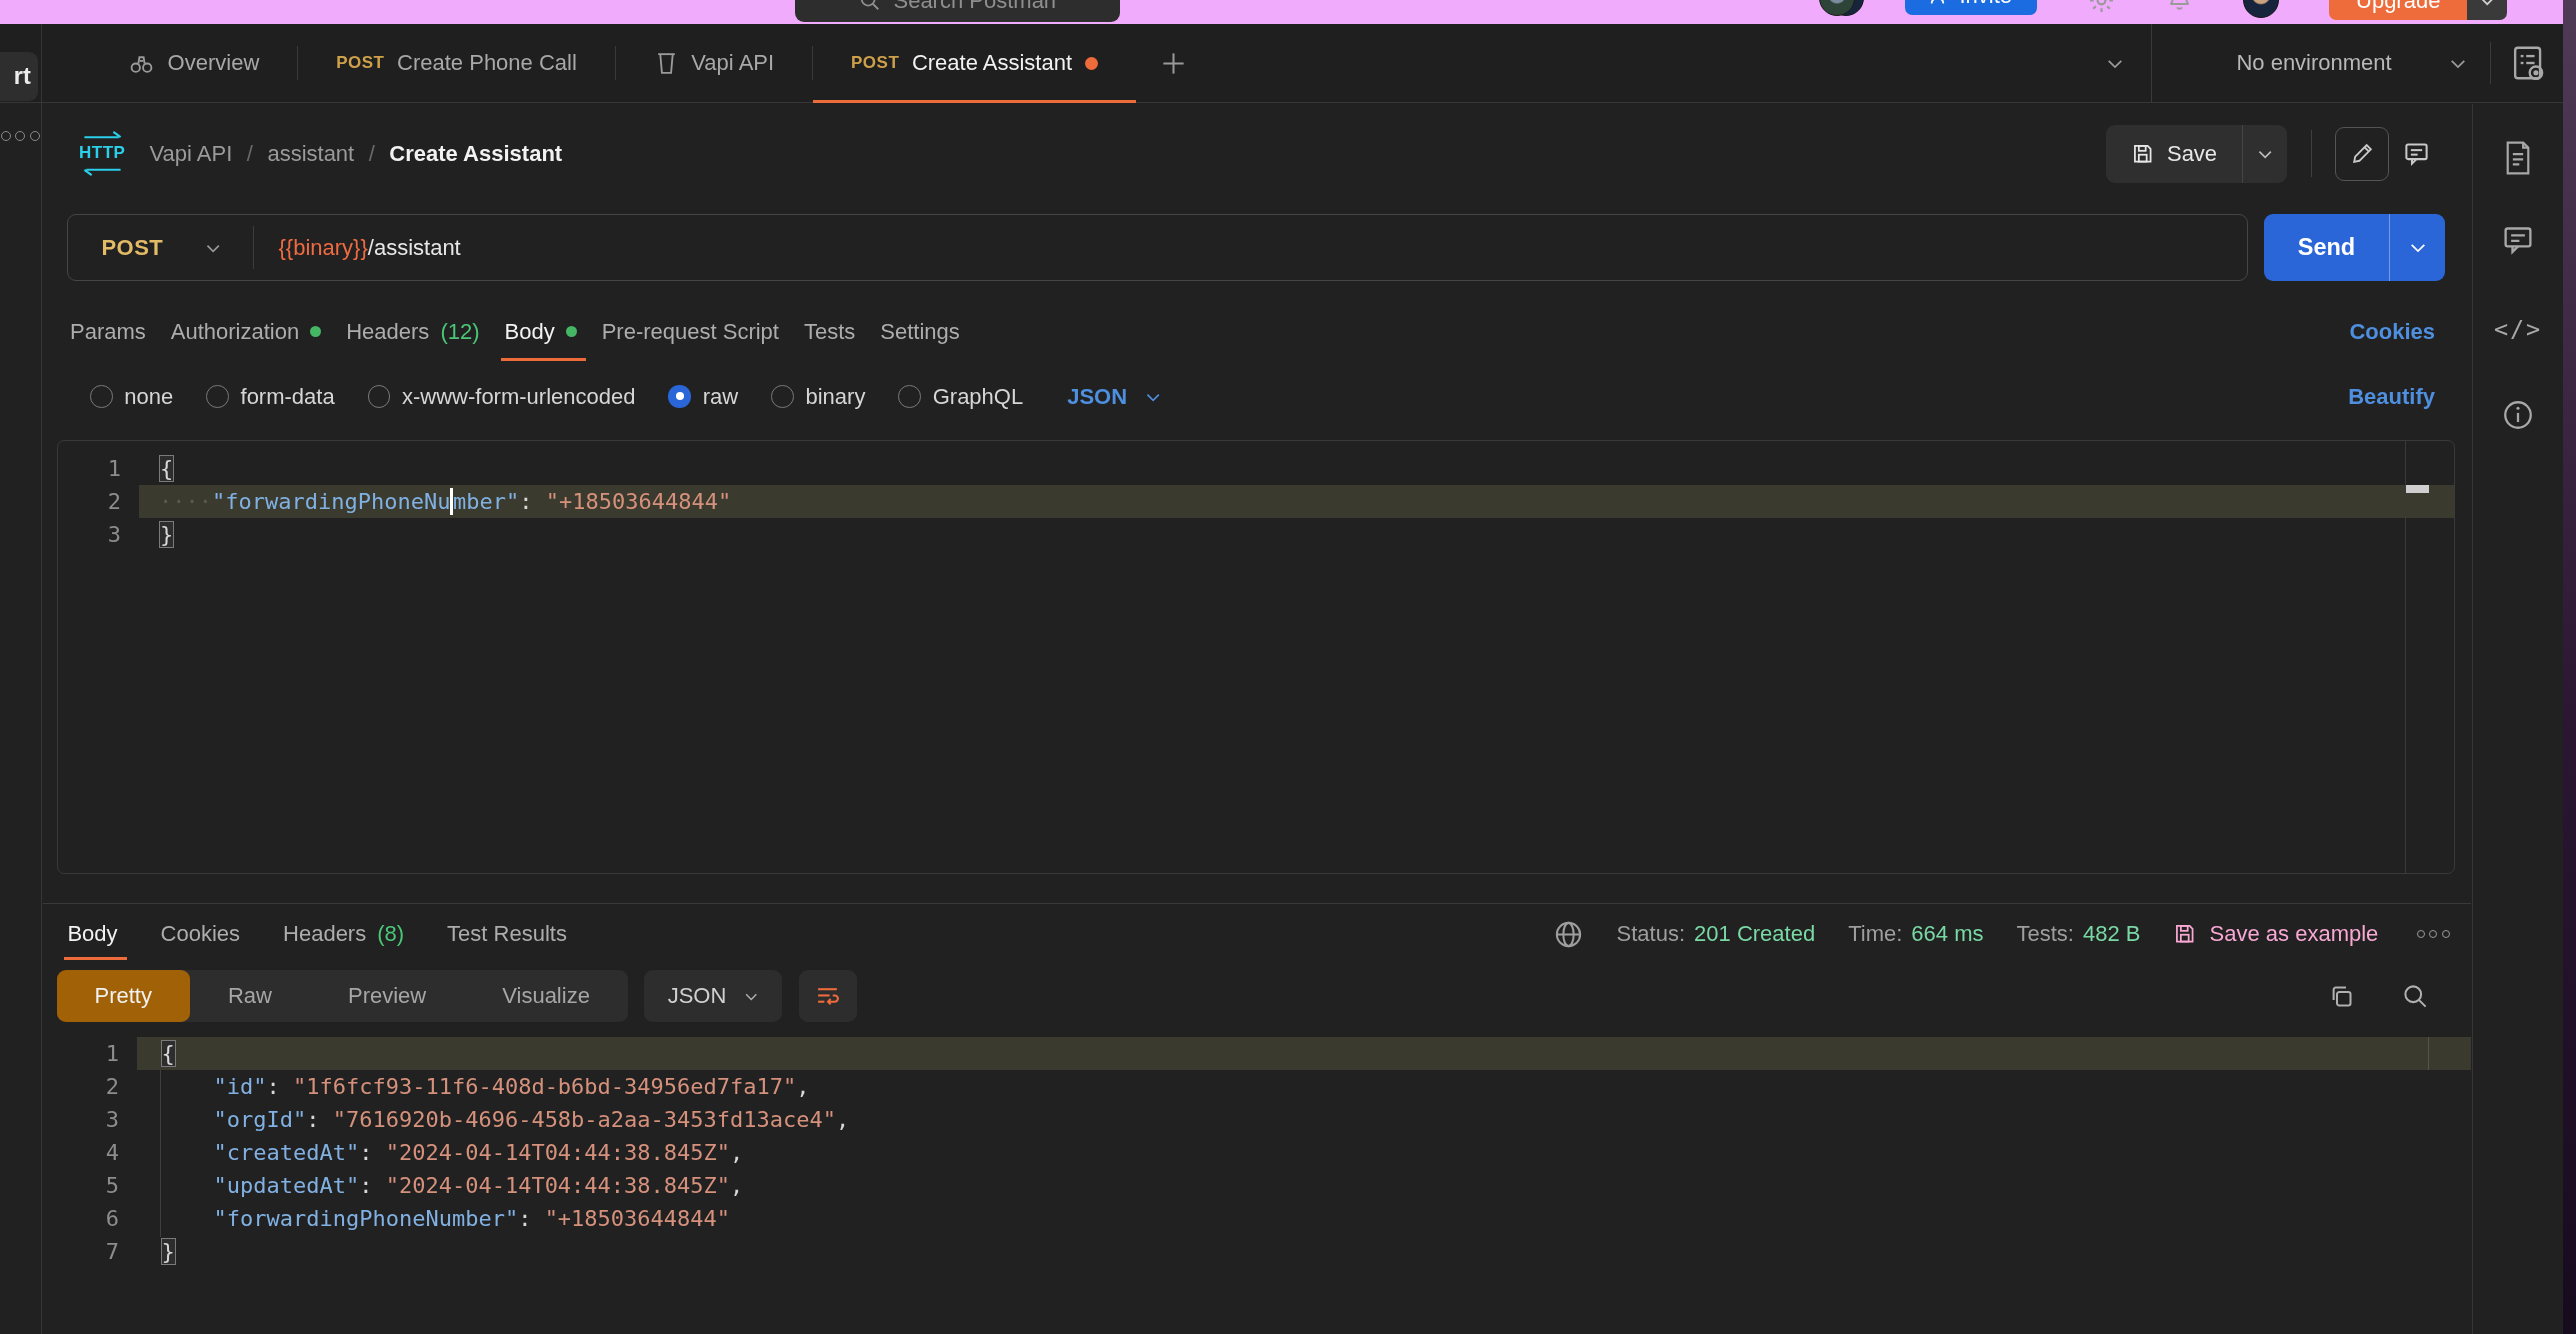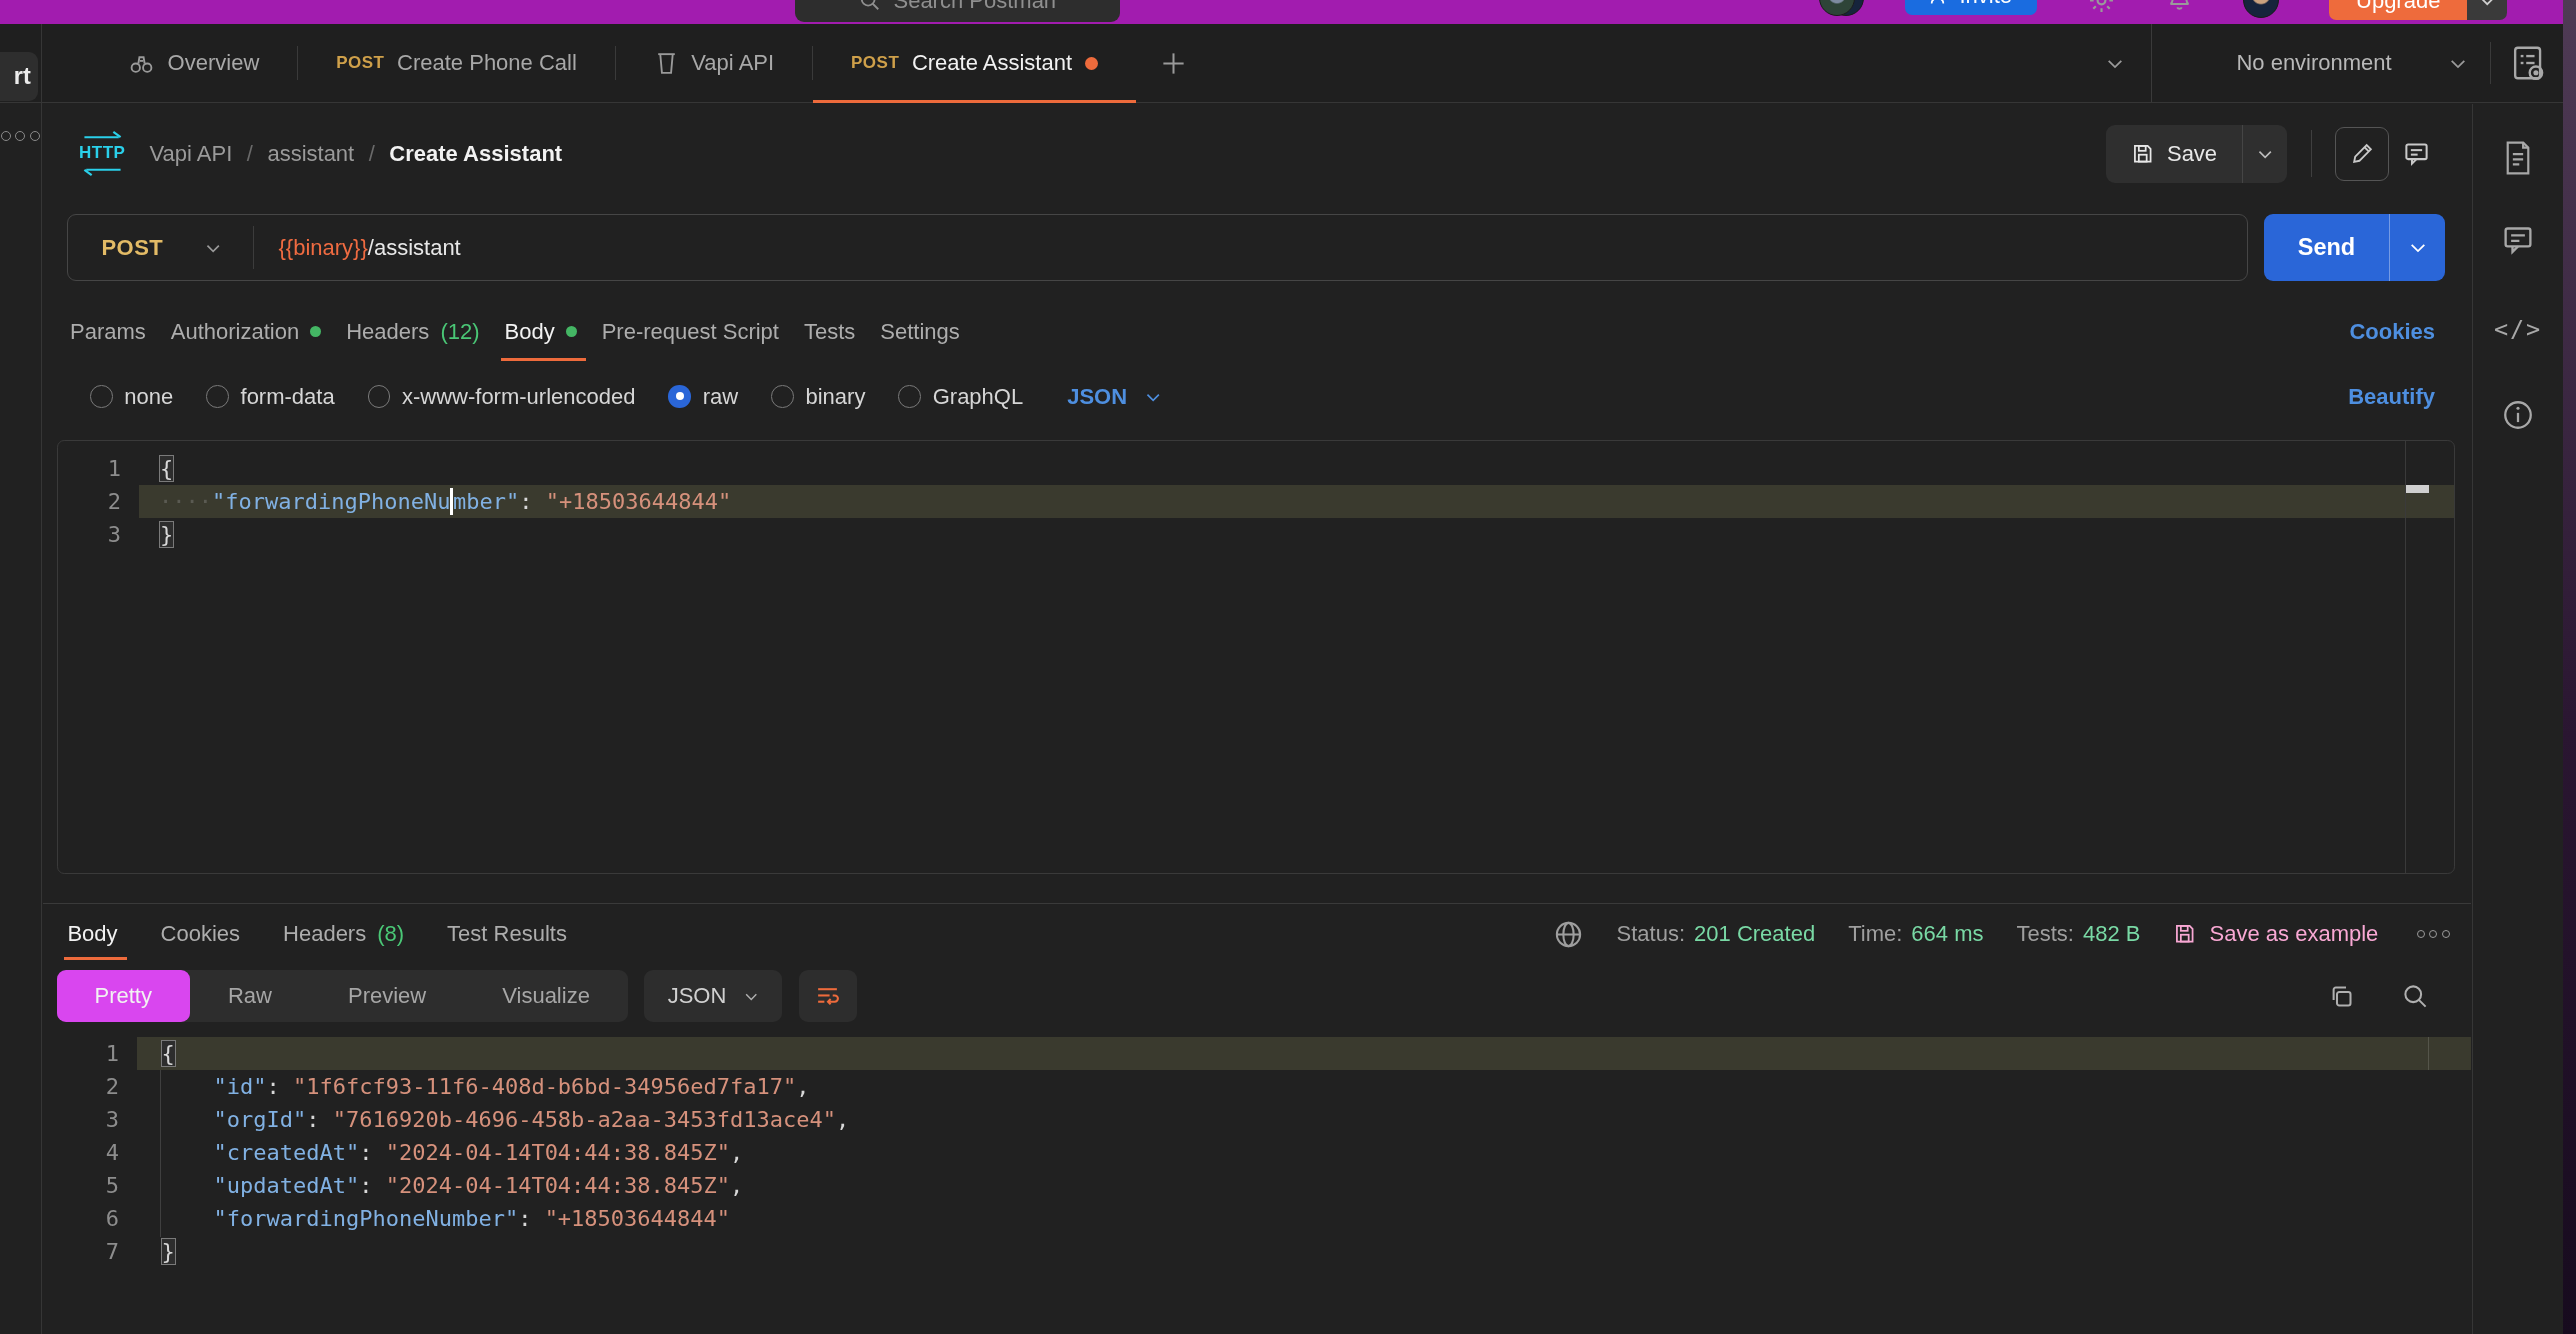--- a/index.html
+++ b/index.html
@@ -4,21 +4,21 @@
 <style>
   * { margin:0; padding:0; box-sizing:border-box; }
   html,body { background:#111; }
   .screen {
     position:relative; width:2576px; height:1335px; overflow:hidden;
     background:#212121; font-family:"Liberation Sans", sans-serif; color:#c9c9c9;
   }
   svg { display:block; }
 
   
-  .topbar { position:absolute; left:0; top:0; right:12.6px; height:24.4px; background:#a21caf; overflow:hidden; }
+  .topbar { position:absolute; left:0; top:0; right:12.6px; height:24.4px; background:#f0abfc; overflow:hidden; }
   .search-box { position:absolute; left:795px; top:-20px; width:325px; height:42px; background:#2d2d2d;
     border-radius:9px; display:flex; align-items:center; justify-content:center; gap:12.6px; color:#8f8f8f; font-size:22px; }
   .tb-right { position:absolute; right:56px; top:0; height:24.4px; display:flex; align-items:flex-start; gap:50px; }
   .avatar { width:36px; height:36px; border-radius:50%; margin-top:-20px;
     background:radial-gradient(circle at 50% 35%, #caa27e 0 30%, #16243c 36%), #16243c; border:1.8px solid #1b1b1b; }
   .avatar.second { margin-left:-45px; background:radial-gradient(circle at 50% 40%, #7d8ba0 0 30%, #2e4438 36%), #2e4438; }
   .btn-invite { margin-top:-22.6px; height:38px; padding:0 25px; background:#1a6ce0; color:#fff; border-radius:7.2px;
     display:flex; align-items:center; gap:9px; font-size:22px; }
   .tb-icon { margin-top:-14.5px; color:#9a9a9a; }
   .btn-upgrade { margin-top:-18px; height:38px; display:flex; border-radius:7.2px; overflow:hidden; font-size:22px; color:#fff; }
@@ -115,21 +115,21 @@
   .resp-meta { margin-left:auto; display:flex; align-items:center; gap:33px; font-size:22px; color:#9e9e9e; }
   .meta-pair { display:flex; gap:9px; }
   .meta-pair .val { color:#79d9a5; }
   .save-example { display:flex; align-items:center; gap:12.6px; color:#f9a8d4; }
   .more-dots { display:flex; gap:4.5px; margin-left:5.4px; }
   .more-dots span { width:8.1px; height:8.1px; border:1.8px solid #9a9a9a; border-radius:50%; }
 
   .resp-toolbar { top:969px; height:54px; padding:0 42px 0 13.5px; gap:16.3px; }
   .seg-control { display:flex; background:#2d2d2d; border-radius:9px; height:52px; align-items:stretch; font-size:22px; color:#a6a6a6; }
   .seg { display:flex; align-items:center; padding:0 38px; }
-  .seg.active { background:#d946ef; border-radius:9px; color:#f2f2f2; }
+  .seg.active { background:#a16207; border-radius:9px; color:#f2f2f2; }
   .tool-btn { height:52px; background:#2d2d2d; border-radius:9px; display:flex; align-items:center; justify-content:center;
     gap:18px; padding:0 23.5px; color:#d0d0d0; font-size:22px; }
   .tool-btn.icon-only { width:58px; padding:0; }
   .resp-toolbar .right-icons { margin-left:auto; display:flex; gap:47px; color:#b0b0b0; }
 
   .resp-code { position:absolute; left:43px; top:1037px; width:2428px; font-family:"DejaVu Sans Mono", monospace; font-size:22px; }
   .resp-code .gutter { flex:0 0 94px; }
   .resp-code .code-content { padding-left:23.5px; }
   .indent-guide { position:absolute; left:117px; top:33px; height:167px; width:0.9px; background:#3f3f3f; }
   .resp-code .gutterline { position:absolute; right:42px; top:0; height:33px; border-left:0.9px solid #55554a; }

